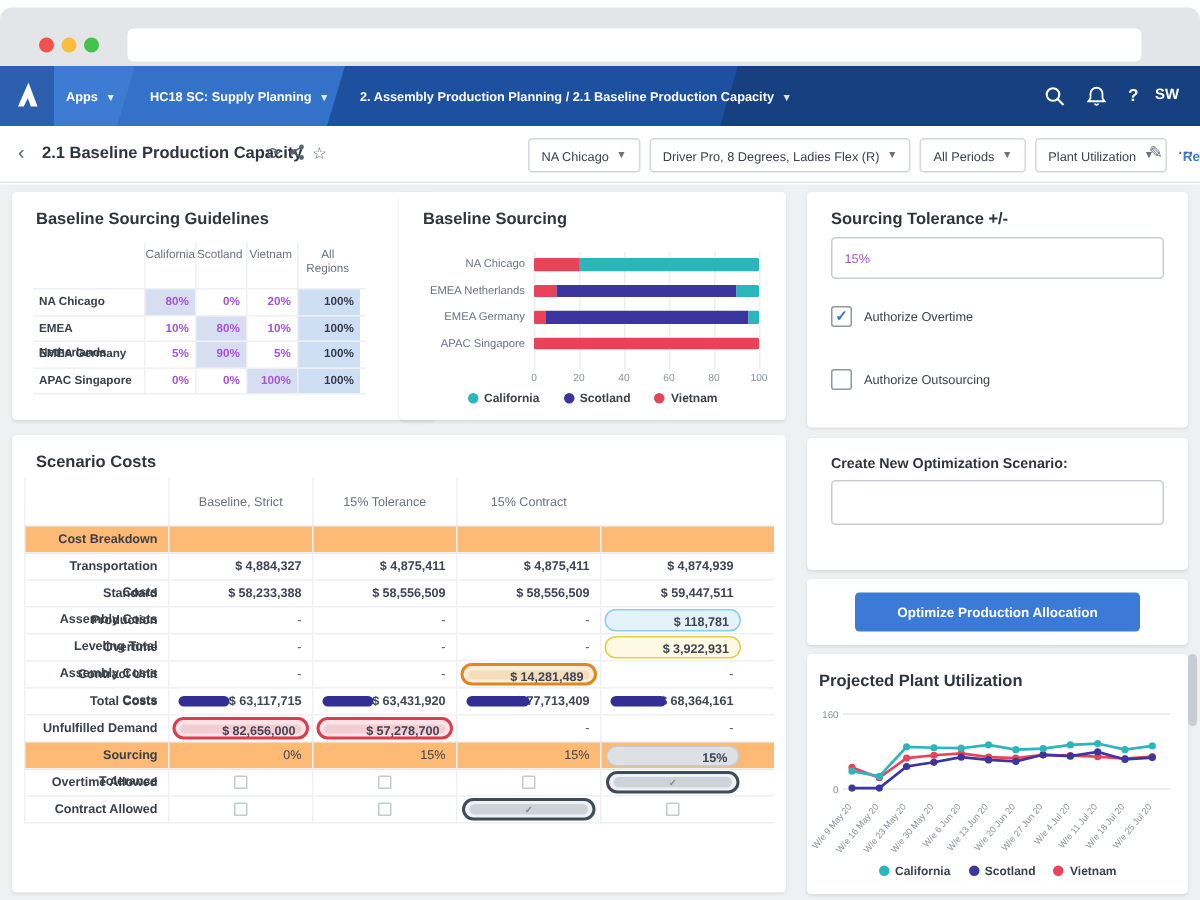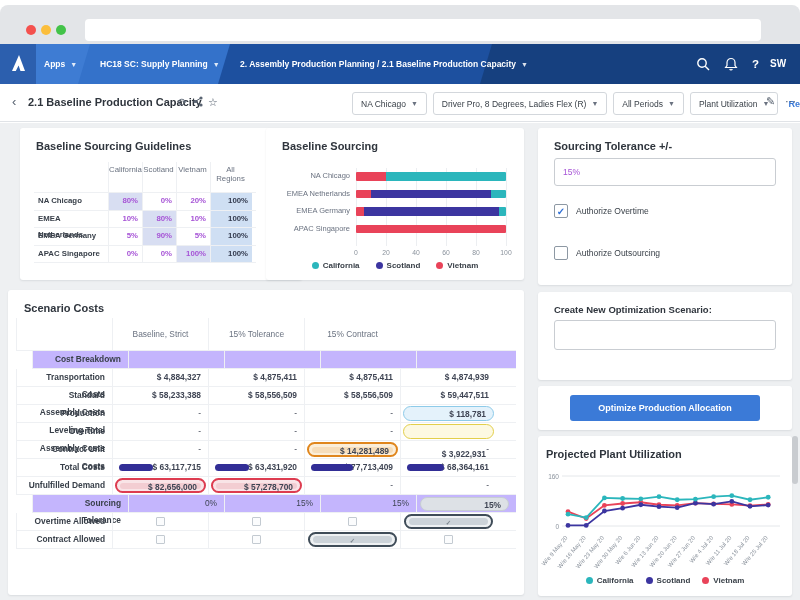--- a/index.html
+++ b/index.html
@@ -76,21 +76,21 @@
     display:flex; align-items:center; justify-content:center; font-size:10px; color:#2e6fd6; font-weight:bold; }
   .cb-label { font-size:8.5px; color:#3a4149; }
 
   
   #s-table { position:absolute; left:8px; top:28px; width:500px; font-size:8.4px; color:#3f4554; }
   .s-row { display:flex; border-bottom:1px solid #eef0f3; }
   .s-label { width:116px; padding-left:8px; text-align:left; border-left:none; font-weight:bold; color:#39404a; }
   .s-cell { position:relative; width:96px; height:17px; line-height:17px; text-align:right;
     padding-right:7px; border-left:1px solid #eef0f3; }
   .s-head .s-cell { height:32px; line-height:32px; text-align:center; color:#6a7280; padding-right:0; }
-  .s-section { background:#c4b5fd;margin-left:16px; }
+  .s-section { background:#fdba74; }
   .s-money { font-weight:bold; }
   .pill { position:absolute; left:2px; right:2px; top:1px; bottom:1px; border-radius:8px; }
   .pill-inner { position:absolute; left:3px; right:3px; top:2.5px; bottom:2.5px; border-radius:6px; }
   .pill-txt { position:absolute; right:7px; top:0; height:15px; line-height:15px; font-weight:bold; }
   .s-bar { position:absolute; left:6px; top:5px; height:7px; border-radius:4px; background:#322e96; }
   .s-cb { display:inline-block; width:9px; height:9px; border:1px solid #c3cad1; background:#fbfcfd;
     border-radius:1px; margin-top:3.5px; margin-right:36px; }
   .cbpill { position:absolute; left:3px; right:3px; top:1px; bottom:1px; border:2px solid #3f4c58;
     border-radius:9px; background:#eef1f3; }
   .cbpill-bar { position:absolute; left:3px; right:3px; top:2px; bottom:2px; border-radius:6px;
@@ -184,21 +184,21 @@
         <span class="caret">▼</span>
       </div>
       <span id="reset-link">Reset</span>
     </div>
   <span id="edit-pencil">✎</span>
   <span id="more-dots">⋯</span>
 </div>
 
 <div id="content">
 
-  <div class="card" style="left:20px;top:5px;width:282px;height:152px">
+  <div class="card" style="left:8px;top:5px;width:282px;height:152px">
     <div class="card-title">Baseline Sourcing Guidelines</div>
     <div id="g-table">
         <div class="g-row g-head">
           <div class="g-cell g-label" style="width: 74px;"></div>
           <div class="g-cell" style="width: 34px;">California</div>
           <div class="g-cell" style="width: 34px;">Scotland</div>
           <div class="g-cell" style="width: 34px;">Vietnam</div>
           <div class="g-cell" style="width: 42px;">All Regions</div>
         </div>
         <div class="g-row">
@@ -339,21 +339,21 @@
             </div>
           </div>
         </div>
         <div class="s-row">
           <div class="s-cell s-label" style="padding-left: 16px;">Overtime Assembly Costs</div>
           <div class="s-cell">-</div>
           <div class="s-cell">-</div>
           <div class="s-cell">-</div>
           <div class="s-cell">
             <div class="pill" style="border: 1.5px solid rgb(227, 207, 75); background: rgb(253, 249, 226);">
-              <div class="pill-txt" style="color: rgb(63, 69, 84); margin-top: 22px;">$ 3,922,931</div>
+              <div class="pill-txt" style="color: rgb(63, 69, 84);">$ 3,922,931</div>
             </div>
           </div>
         </div>
         <div class="s-row">
           <div class="s-cell s-label" style="padding-left: 16px;">Contract Unit Costs</div>
           <div class="s-cell">-</div>
           <div class="s-cell">-</div>
           <div class="s-cell">
             <div class="pill" style="border: 2px solid rgb(224, 134, 29); background: rgb(251, 238, 217);">
               <div class="pill-inner" style="background: rgb(246, 221, 186);"></div>

